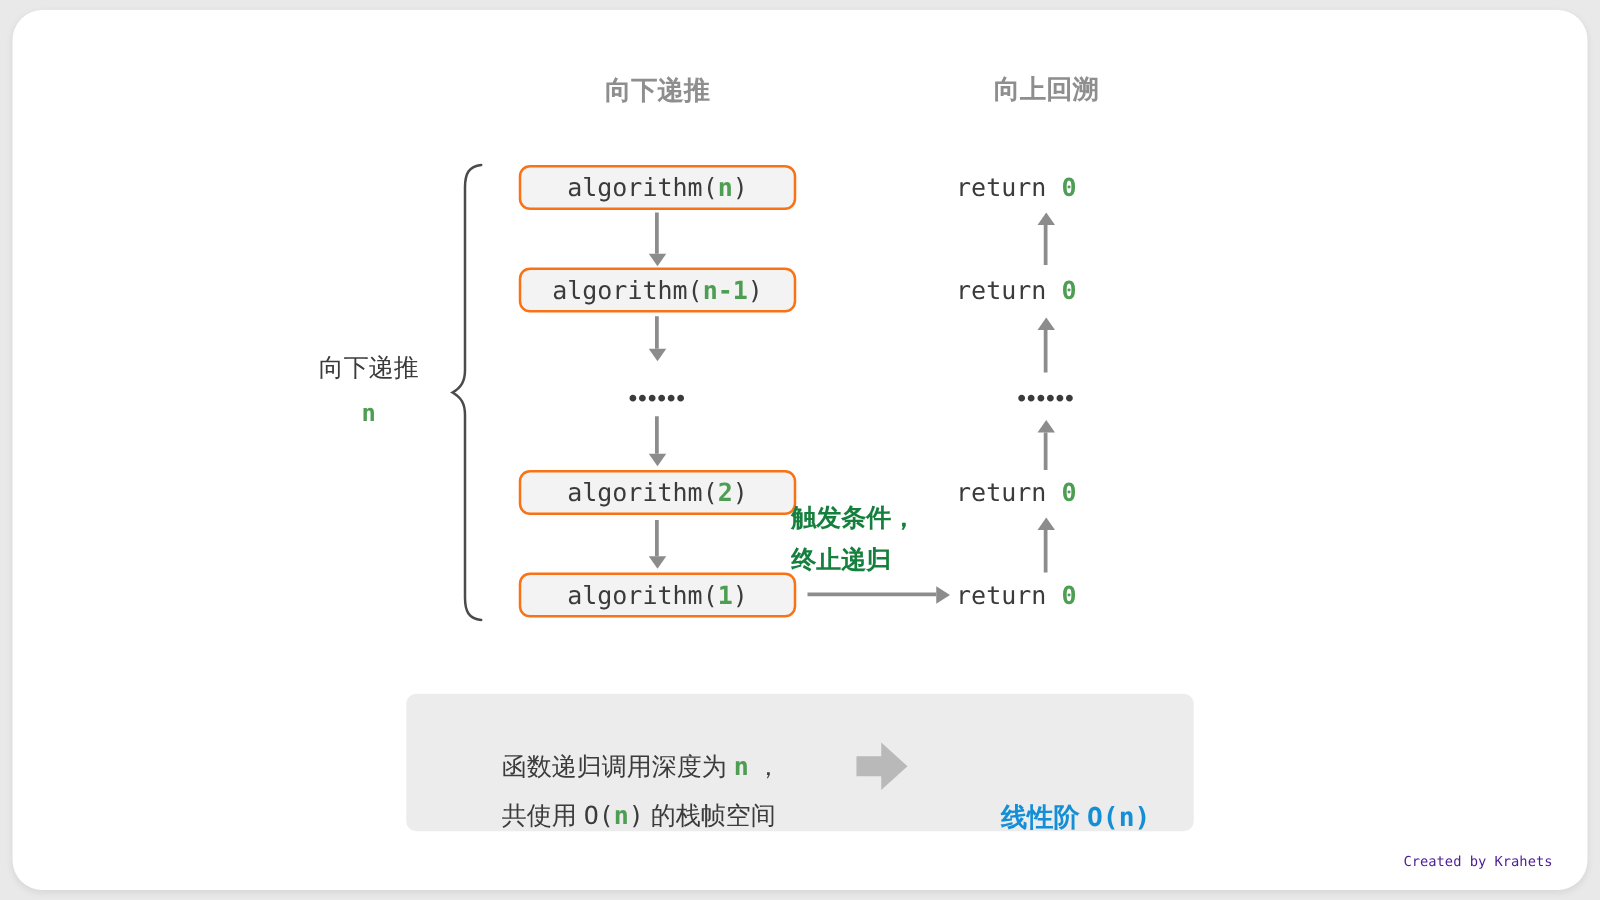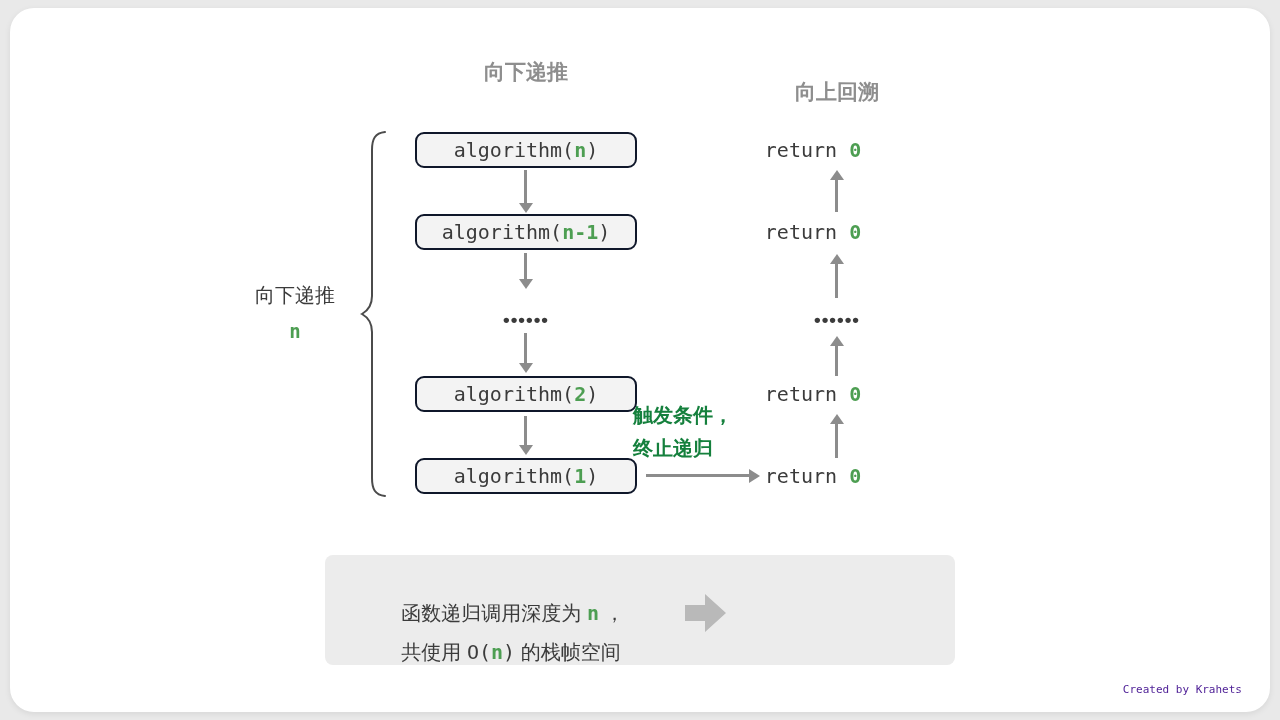--- a/index.html
+++ b/index.html
@@ -15,25 +15,25 @@
   }
   .mono{font-family:"DejaVu Sans Mono", monospace;}
   .green{color:#4d9e52; font-weight:bold;}
   .blue{color:#148fd6;}
 
   .hdr{
     position:absolute; font-weight:bold; font-size:21px; color:#8e8e8e;
     text-align:center; line-height:26px;
   }
   .hdr-down{left:415px; top:59px; width:222px;font-family:Liberation Serif, serif;}
-  .hdr-up{left:757px; top:59px; width:160px;margin-top:20px;}
+  .hdr-up{left:757px; top:59px; width:160px;}
 
   .callbox{
     position:absolute; left:415px; width:222px; height:36px; box-sizing:border-box;
-    background:#f3f3f3; border:2px solid #0f172a; border-radius:9px;
+    background:#f3f3f3; border:2px solid #f97316; border-radius:9px;
     display:flex; align-items:center; justify-content:center;
     font-size:20px; color:#3b3b3b;
   }
   .ret{
     position:absolute; left:733px; width:160px; text-align:center;
     font-size:20px; color:#3b3b3b; line-height:24px;
   }
   .dots{
     position:absolute; width:222px; text-align:center;
     font-size:19px; font-weight:bold; color:#3b3b3b; letter-spacing:1px; line-height:24px;
@@ -172,16 +172,19 @@
   <div class="summary">
     <div class="sum-line sum-line1">
       <span>函数递归调用深度为 </span><span class="mono green">n</span><span> ，</span>
     </div>
     <div class="sum-line sum-line2">
       <span>共使用 </span><span class="mono">O(</span><span class="mono green">n</span><span class="mono">)</span><span> 的栈帧空间</span>
     </div>
     <svg class="implies" width="42" height="40" viewBox="0 0 42 40">
       <polygon points="0,12 20,12 20,1 41,20 20,39 20,28 0,28" fill="#b9b9b9"></polygon>
     </svg>
+    <div class="result-value">
+      <span class="blue">线性阶 </span><span class="mono blue">O(n)</span>
+    </div>
   </div>
 
   <div class="watermark">Created by Krahets</div>
 </div>
 
 </body></html>

